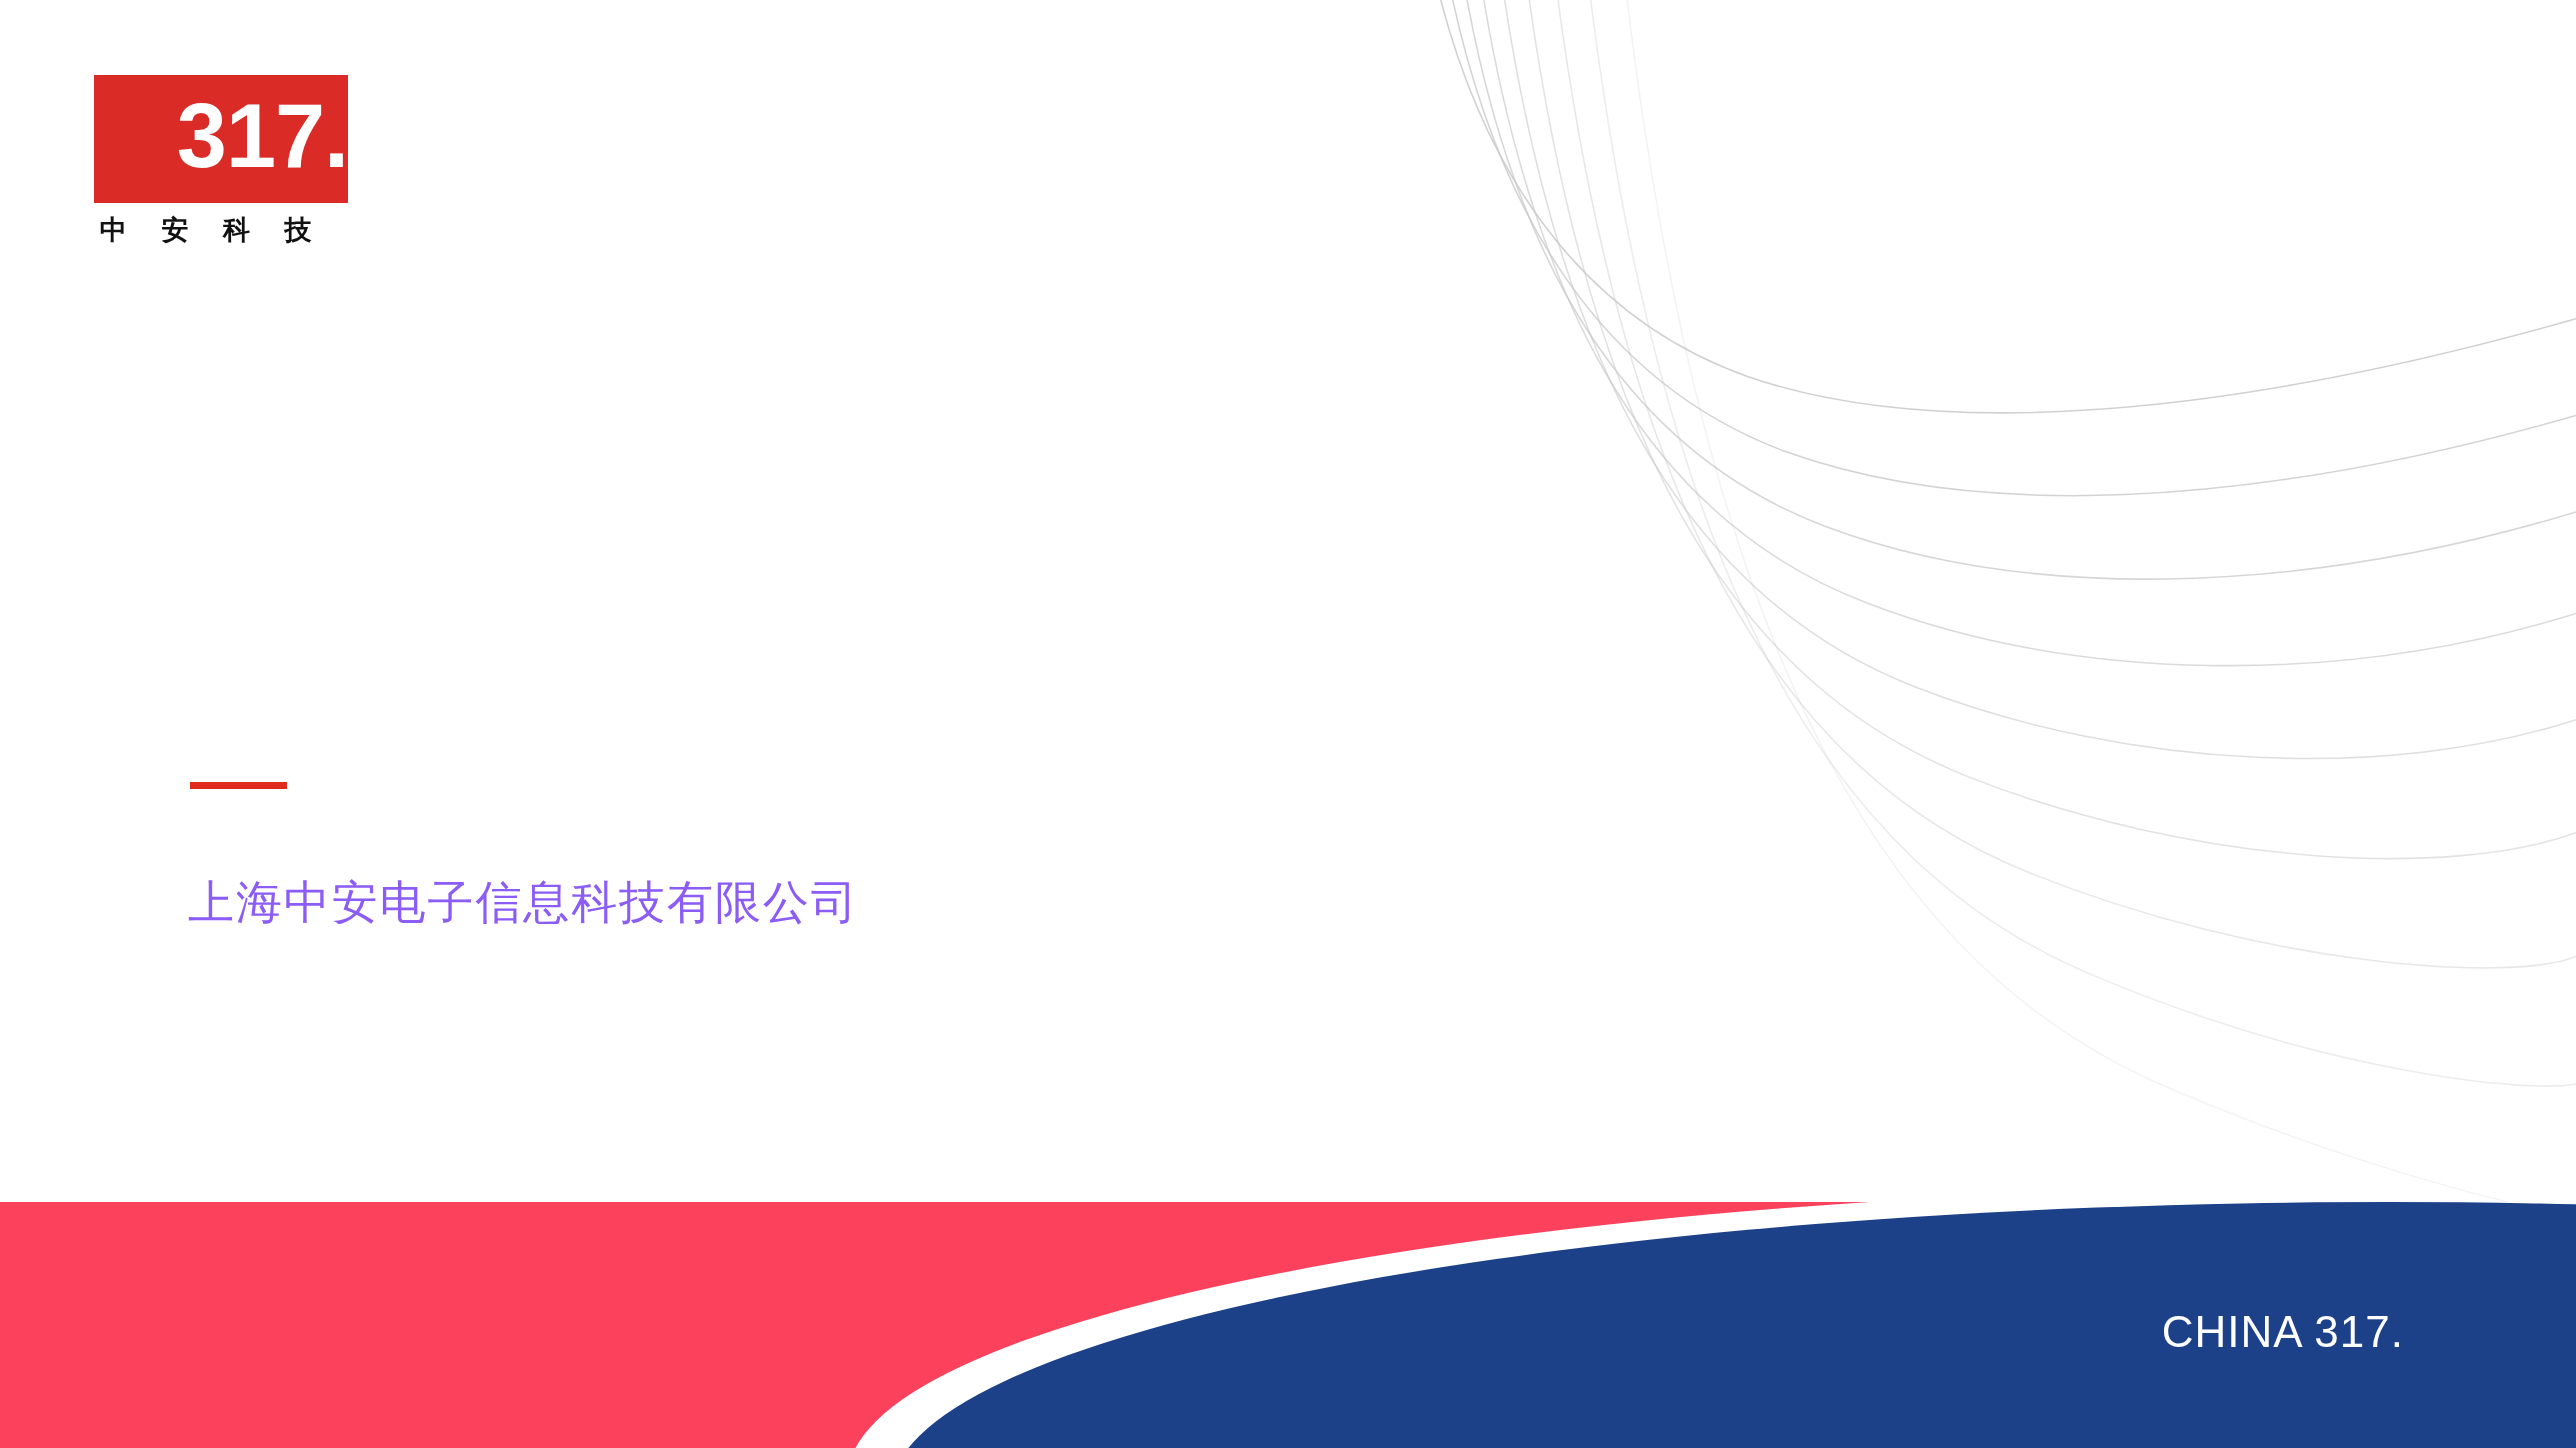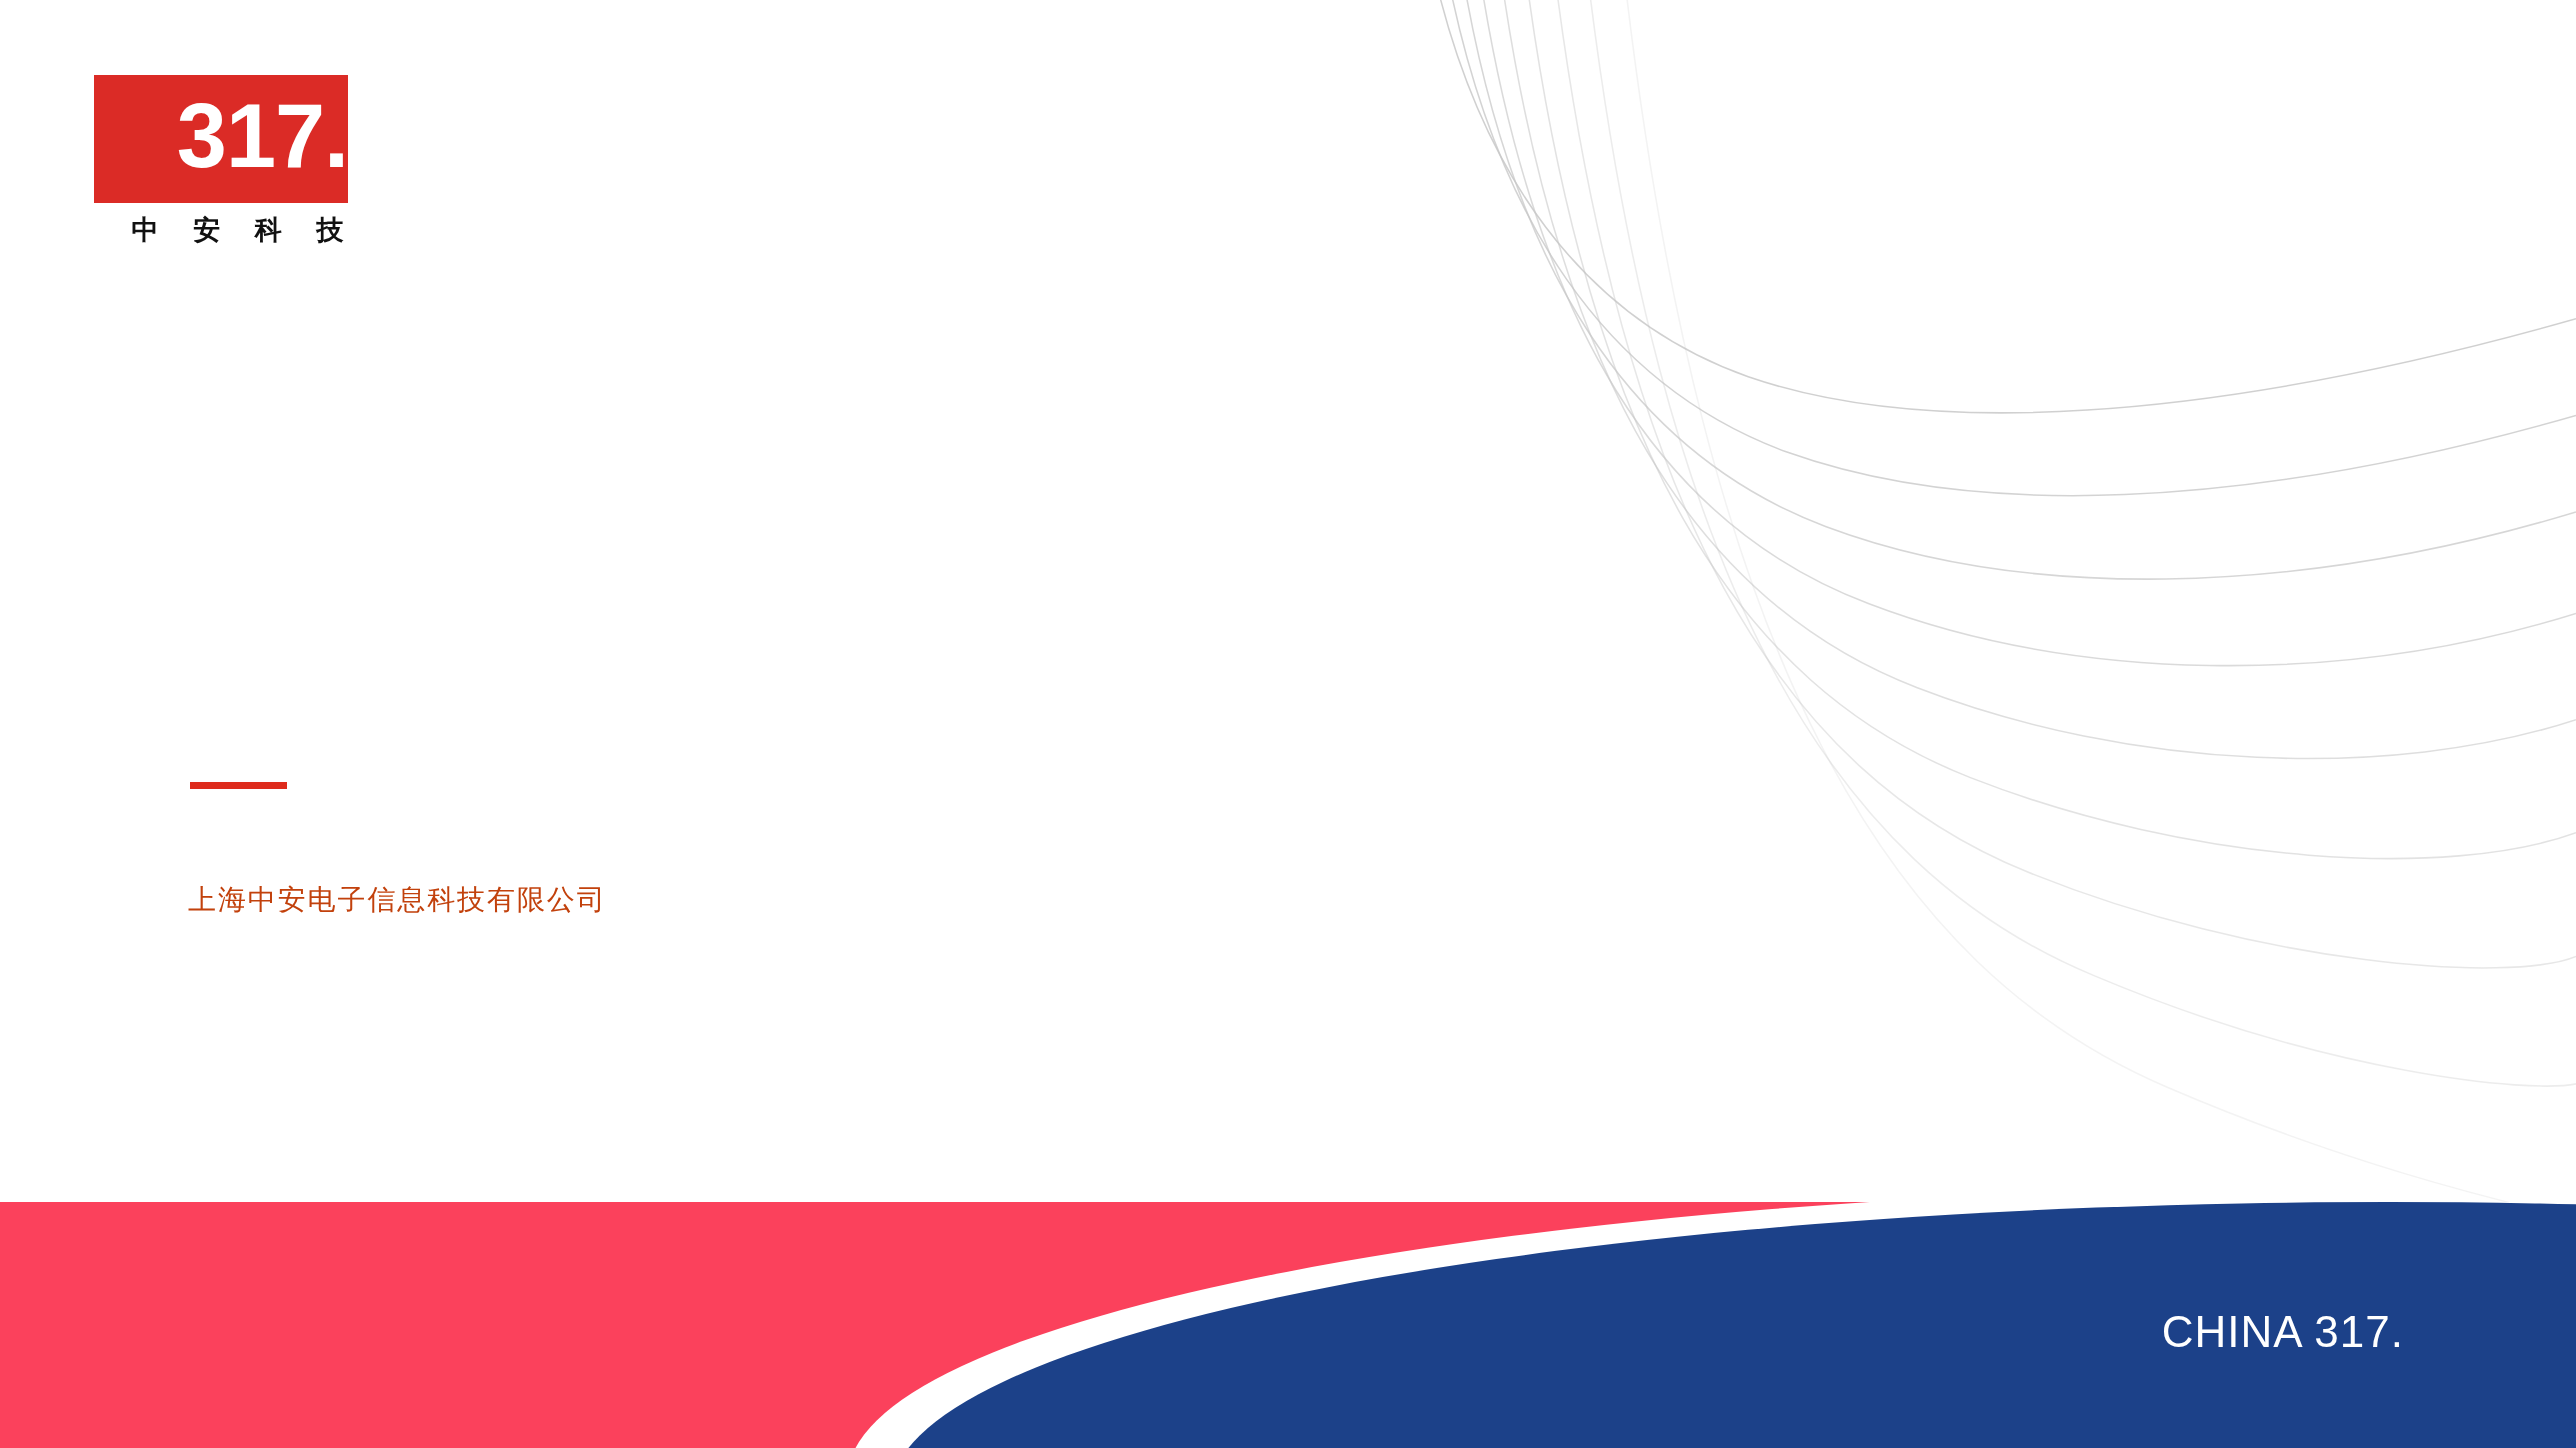--- a/index.html
+++ b/index.html
@@ -25,21 +25,20 @@
     color:#ffffff; font-size:90px; line-height:1; font-weight:700;
     letter-spacing:-1px; font-family:"Liberation Sans","DejaVu Sans",sans-serif;
     transform:translateY(-2.9px);
   }
   .logo-sub {
     margin-top:12.6px; width:262px;
     color:#111111; font-size:27px; font-weight:700; line-height:1;
     letter-spacing:12.6px; text-indent:5.8px;
     font-family:"DejaVu Sans","Liberation Sans",sans-serif;
     white-space:nowrap;
-    text-align:right;
   }
 
   
   .headline { position:absolute; left:188px; top:406px; }
   .headline-line {
     color:#1F1F1F;
     font-size:75px;
     line-height:110px;
     font-weight:700;
     letter-spacing:1.9px;
@@ -52,23 +51,23 @@
 
   
   .accent-rule {
     position:absolute; left:190px; top:782px;
     width:97px; height:6.8px; background:#DE2B1C;
   }
 
   
   .subtitle {
     position:absolute; left:188px; top:871px;
-    color:#c2410c; font-size:28px; line-height:62px; font-weight:400;
+    color:#8b5cf6; font-size:46px; line-height:62px; font-weight:400;
     letter-spacing:1.9px; white-space:nowrap;
-    font-family:Liberation Mono, monospace;
+    font-family:Liberation Sans, sans-serif;
   }
 
   
   .banner { position:absolute; left:0; top:1202px; width:2576px; height:247px; overflow:hidden; }
   .banner-red { position:absolute; left:0; top:0; width:2576px; height:247px; background:#FB415C; }
   .banner-white-curve {
     position:absolute; left:848px; top:-15.5px;
     width:2994px; height:580px;
     background:#ffffff;
     border-radius:1497px / 290px;

